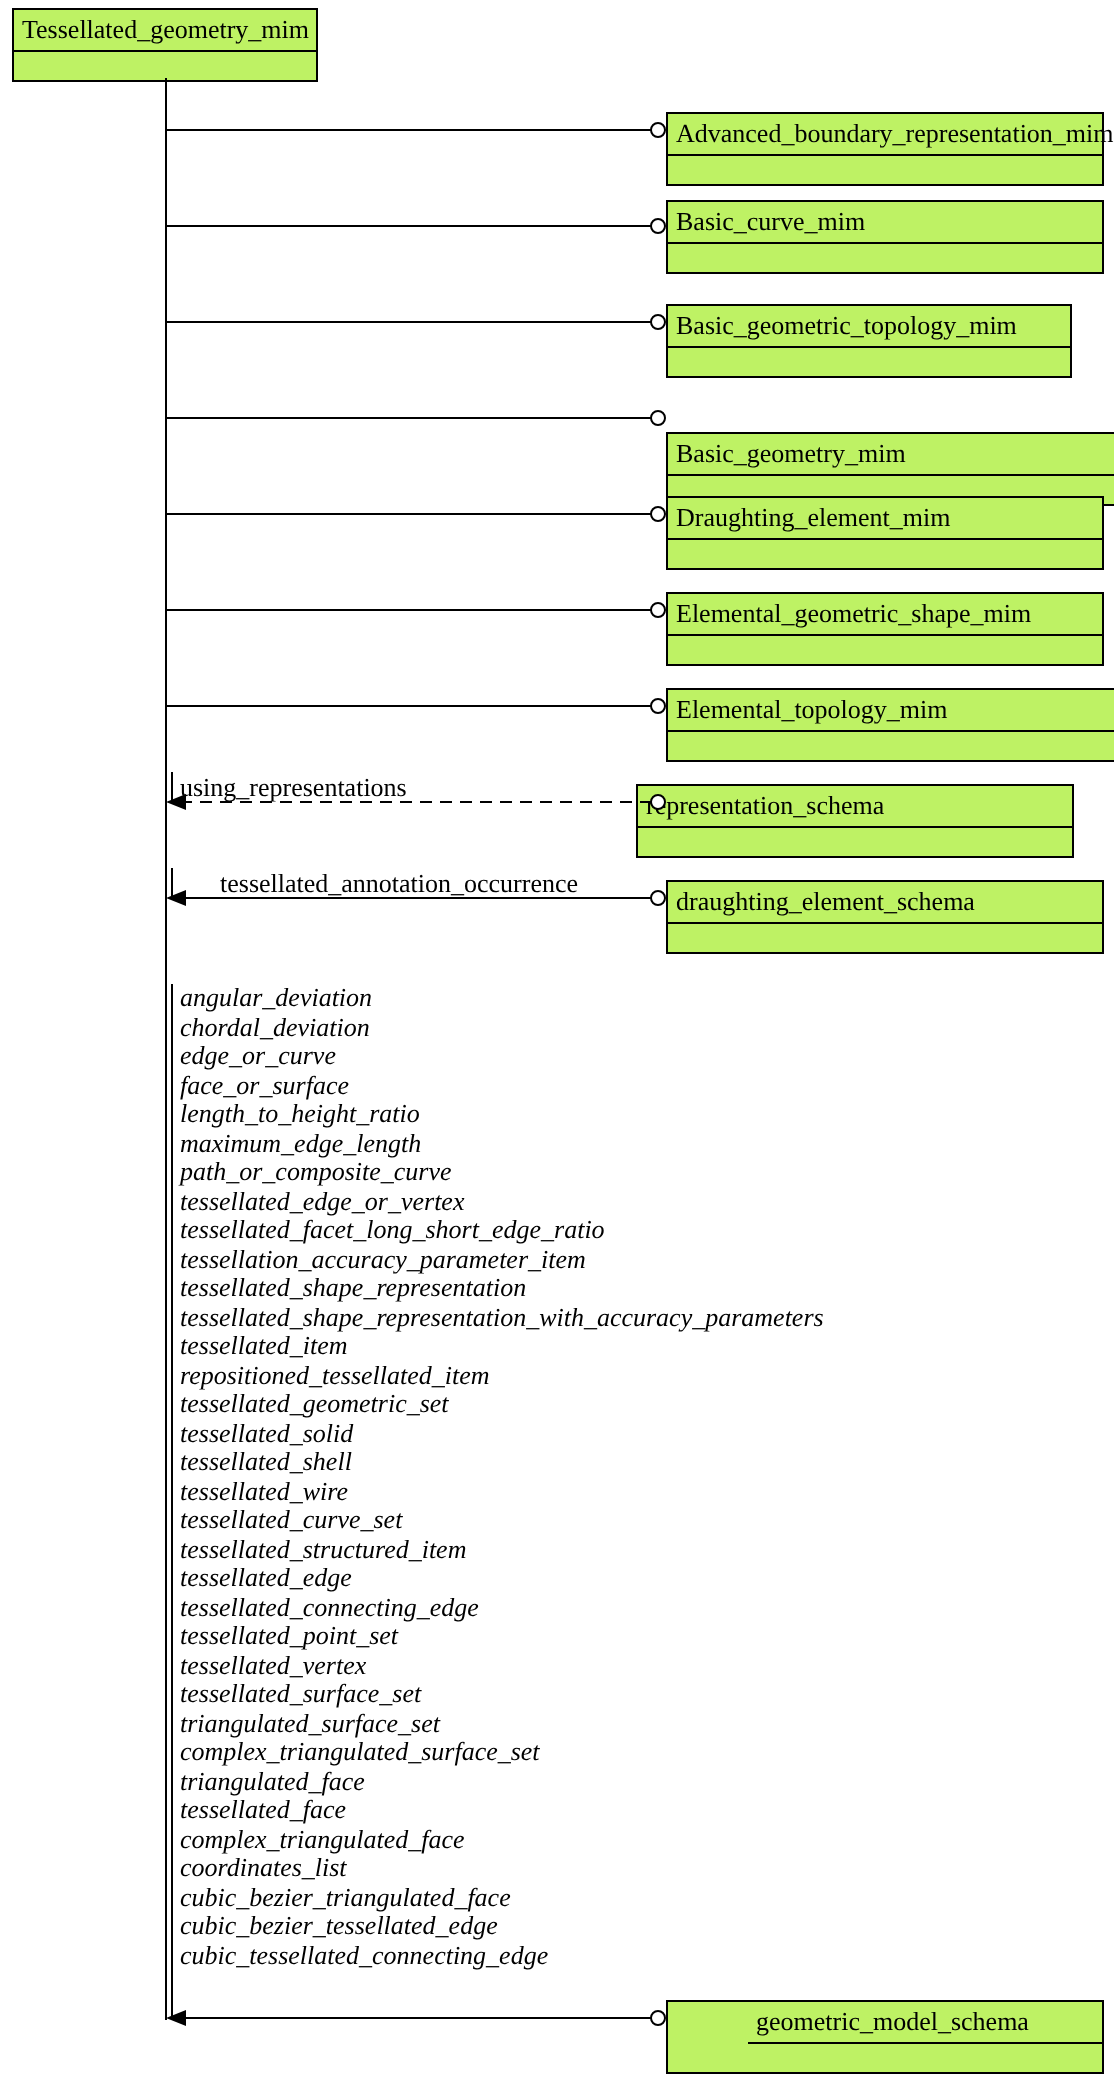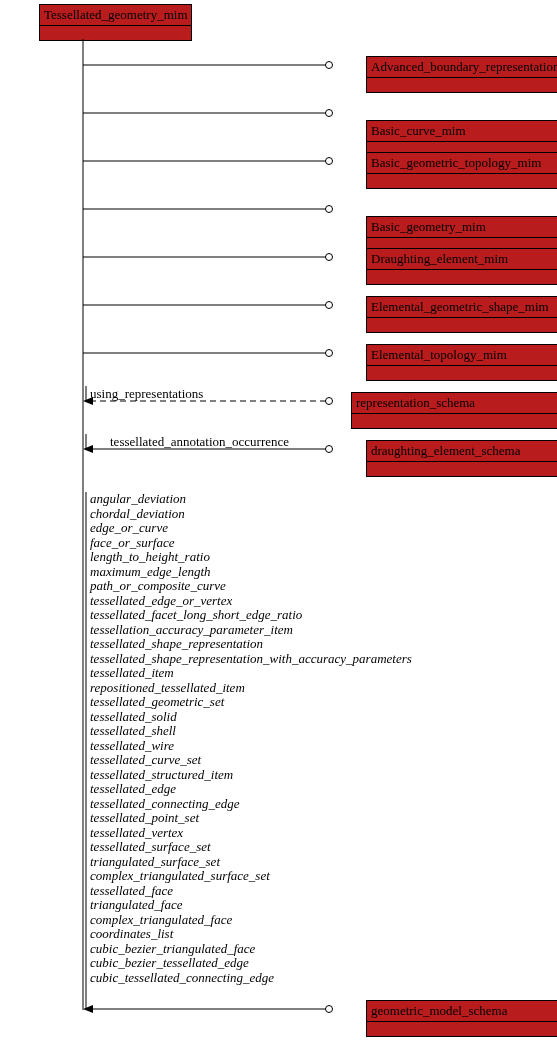--- a/index.html
+++ b/index.html
@@ -8,23 +8,22 @@
   background: white;
   margin: 0;
   padding: 0;
   width: 557px;
   height: 1044px;
   position: relative;
 }
 .box {
   position: absolute;
   border: 1px solid black;
-  background: #b91c1c;
+  background: #bef264;
   box-sizing: border-box;
-  margin-left: 33px;
 }
 .box-label {
   padding: 2px 4px;
   white-space: nowrap;
 }
 .box-body {
   border-top: 1px solid black;
   height: 14px;
 }
 .conn-label {
@@ -53,21 +52,21 @@
 <div class="box" style="left:6px; top:4px; width:153px;">
   <div class="box-label">Tessellated_geometry_mim</div>
   <div class="box-body"></div>
 </div>
 
 <div class="box" style="left:333px; top:56px; width:219px;">
   <div class="box-label">Advanced_boundary_representation_mim</div>
   <div class="box-body"></div>
 </div>
 
-<div class="box" style="left:333px; top:120px; width:219px;">
+<div class="box" style="left:333px; top:100px; width:219px;">
   <div class="box-label">Basic_curve_mim</div>
   <div class="box-body"></div>
 </div>
 
 <div class="box" style="left:333px; top:152px; width:203px;">
   <div class="box-label">Basic_geometric_topology_mim</div>
   <div class="box-body"></div>
 </div>
 
 <div class="box" style="left:333px; top:216px; width:256px;">
@@ -93,21 +92,21 @@
 <div class="box" style="left:318px; top:392px; width:219px;">
   <div class="box-label">representation_schema</div>
   <div class="box-body"></div>
 </div>
 
 <div class="box" style="left:333px; top:440px; width:219px;">
   <div class="box-label">draughting_element_schema</div>
   <div class="box-body"></div>
 </div>
 
-<div class="box" style="left:333px; top:1000px; width:219px;">
+<div class="box" style="left:333px; top:1000px; width:219px;padding-left:40px;">
   <div class="box-label">geometric_model_schema</div>
   <div class="box-body"></div>
 </div>
 
 <div class="conn-label" style="left:90px; top:386px;">using_representations</div>
 <div class="conn-label" style="left:90px; top:434px;margin-left:20px;">tessellated_annotation_occurrence</div>
 
 <div class="term-list" id="term-list" style="left:90px; top:492px;font-style:italic;">
     <div>angular_deviation</div>
     <div>chordal_deviation</div>
@@ -129,22 +128,22 @@
     <div>tessellated_wire</div>
     <div>tessellated_curve_set</div>
     <div>tessellated_structured_item</div>
     <div>tessellated_edge</div>
     <div>tessellated_connecting_edge</div>
     <div>tessellated_point_set</div>
     <div>tessellated_vertex</div>
     <div>tessellated_surface_set</div>
     <div>triangulated_surface_set</div>
     <div>complex_triangulated_surface_set</div>
+    <div>triangulated_face</div>
     <div>tessellated_face</div>
-    <div>triangulated_face</div>
     <div>complex_triangulated_face</div>
     <div>coordinates_list</div>
     <div>cubic_bezier_triangulated_face</div>
     <div>cubic_bezier_tessellated_edge</div>
     <div>cubic_tessellated_connecting_edge</div>
   </div>
 
 <svg class="lines" width="557" height="1044">
 
   <line x1="83" y1="39" x2="83" y2="1010" stroke="black" stroke-width="1"></line>

